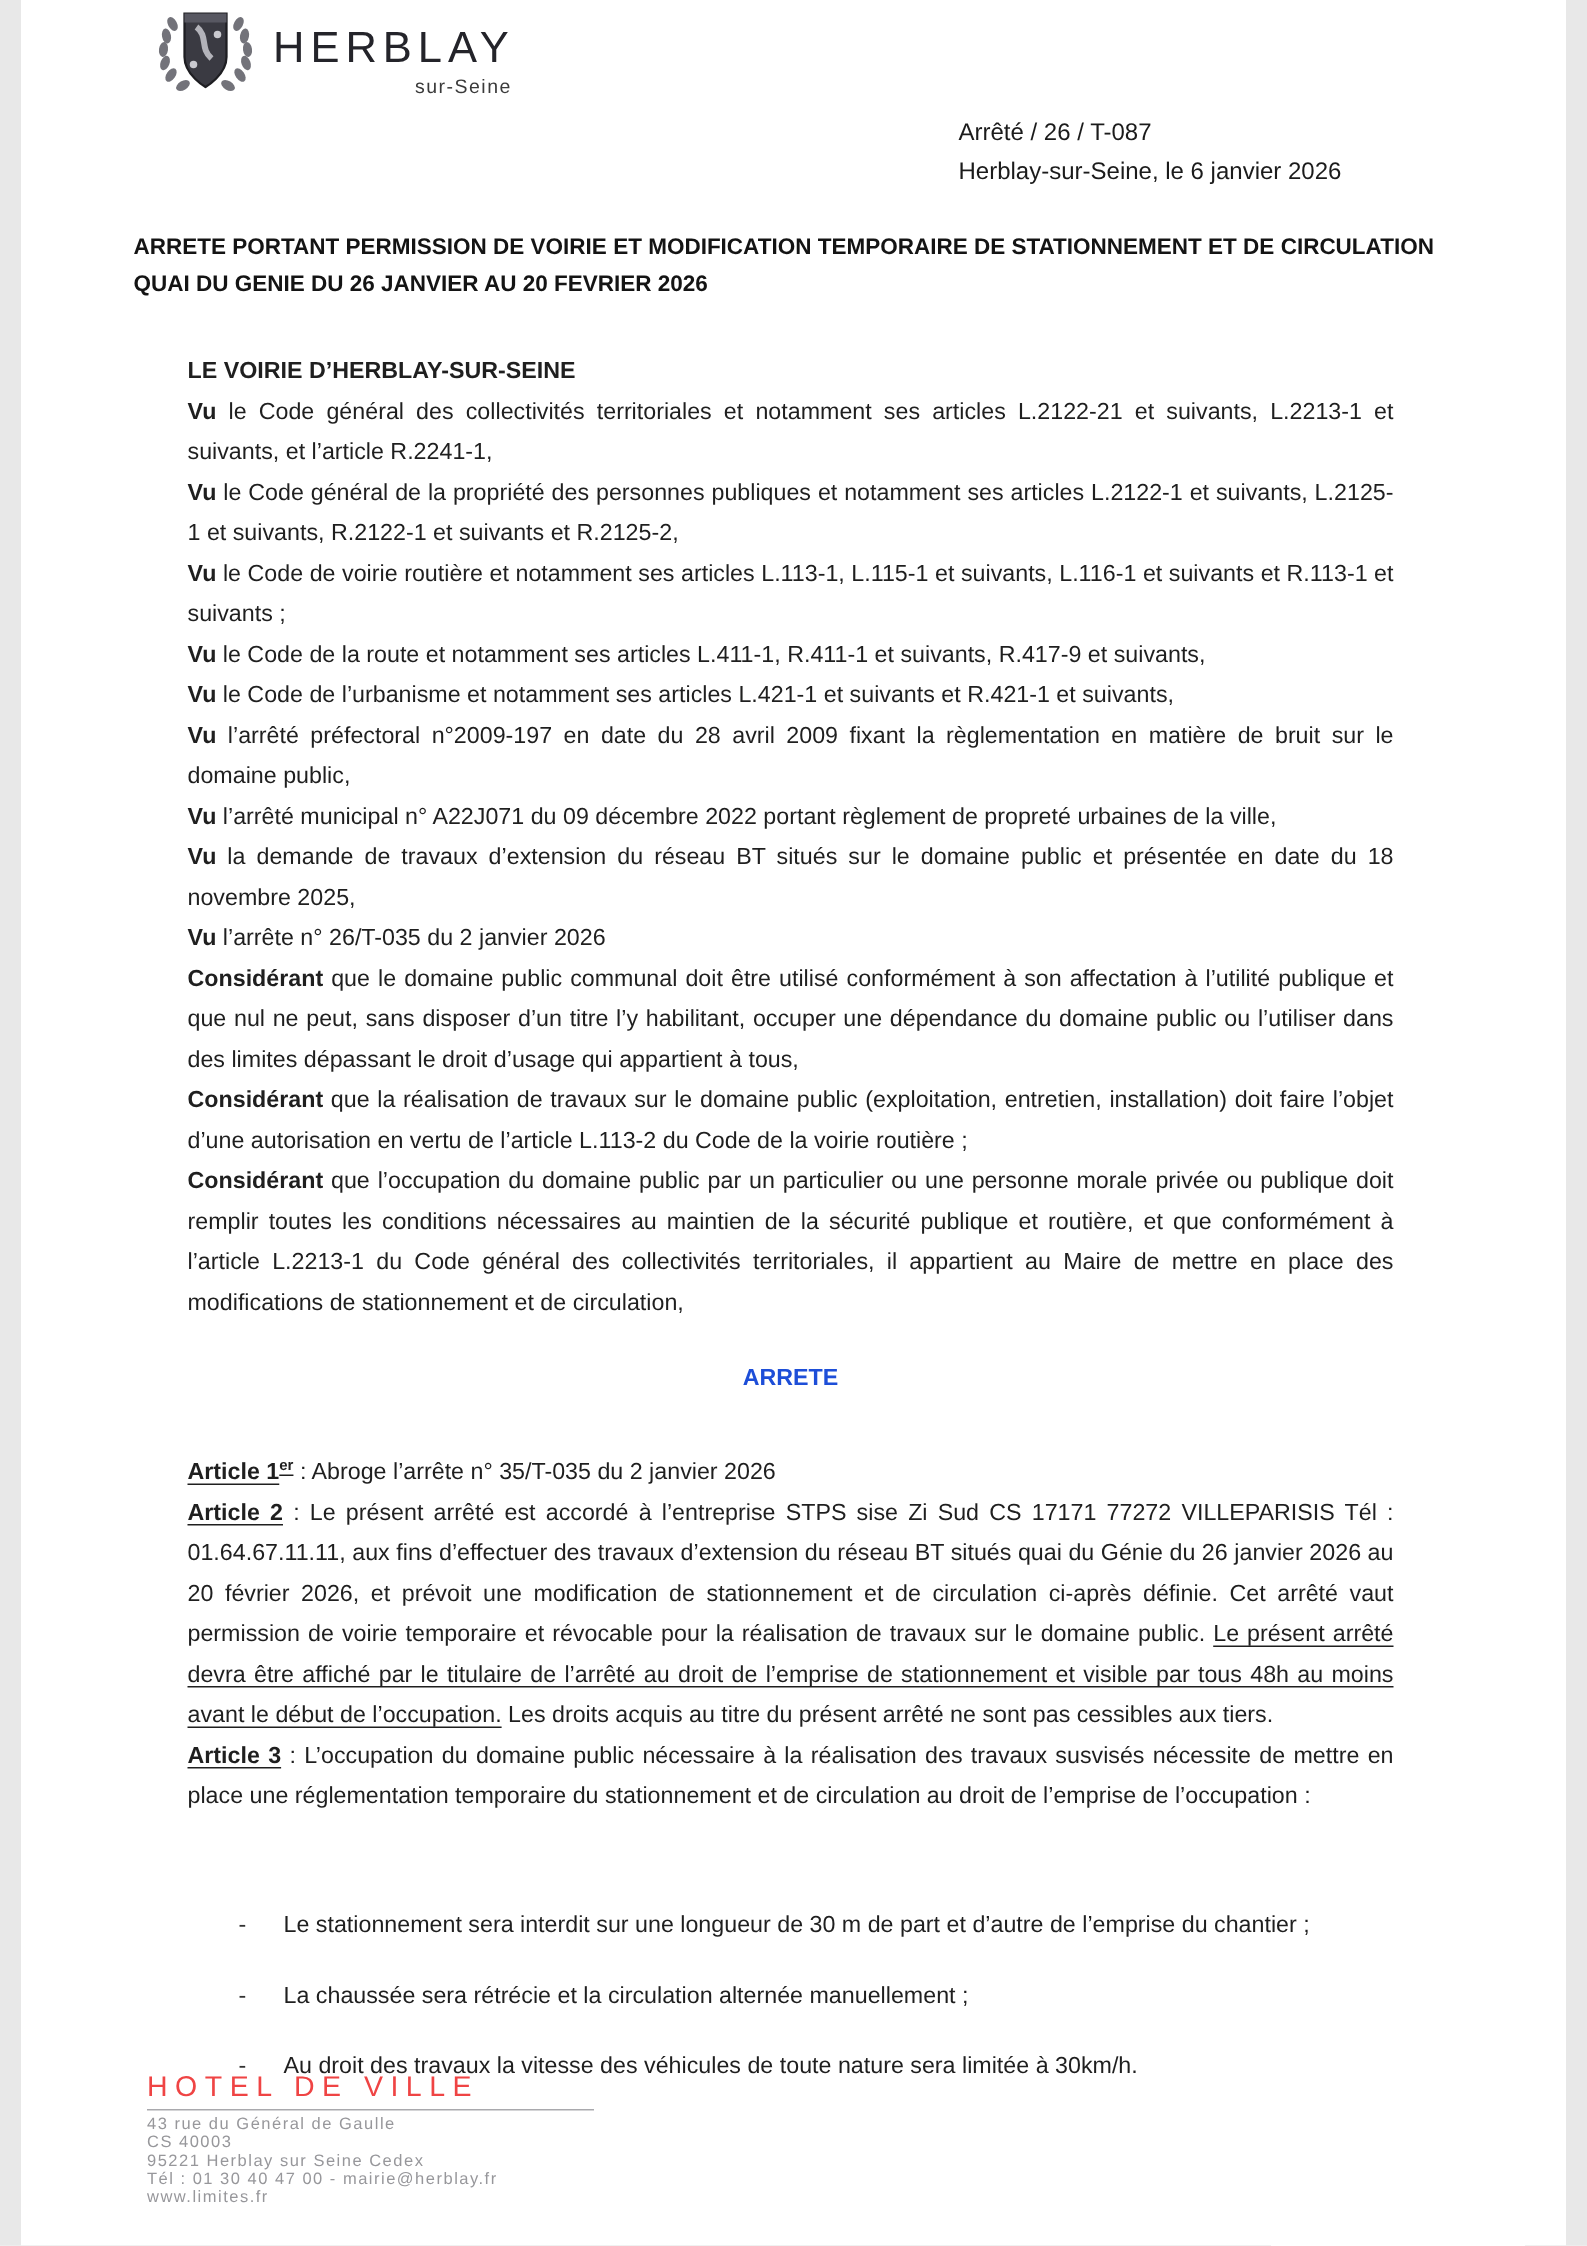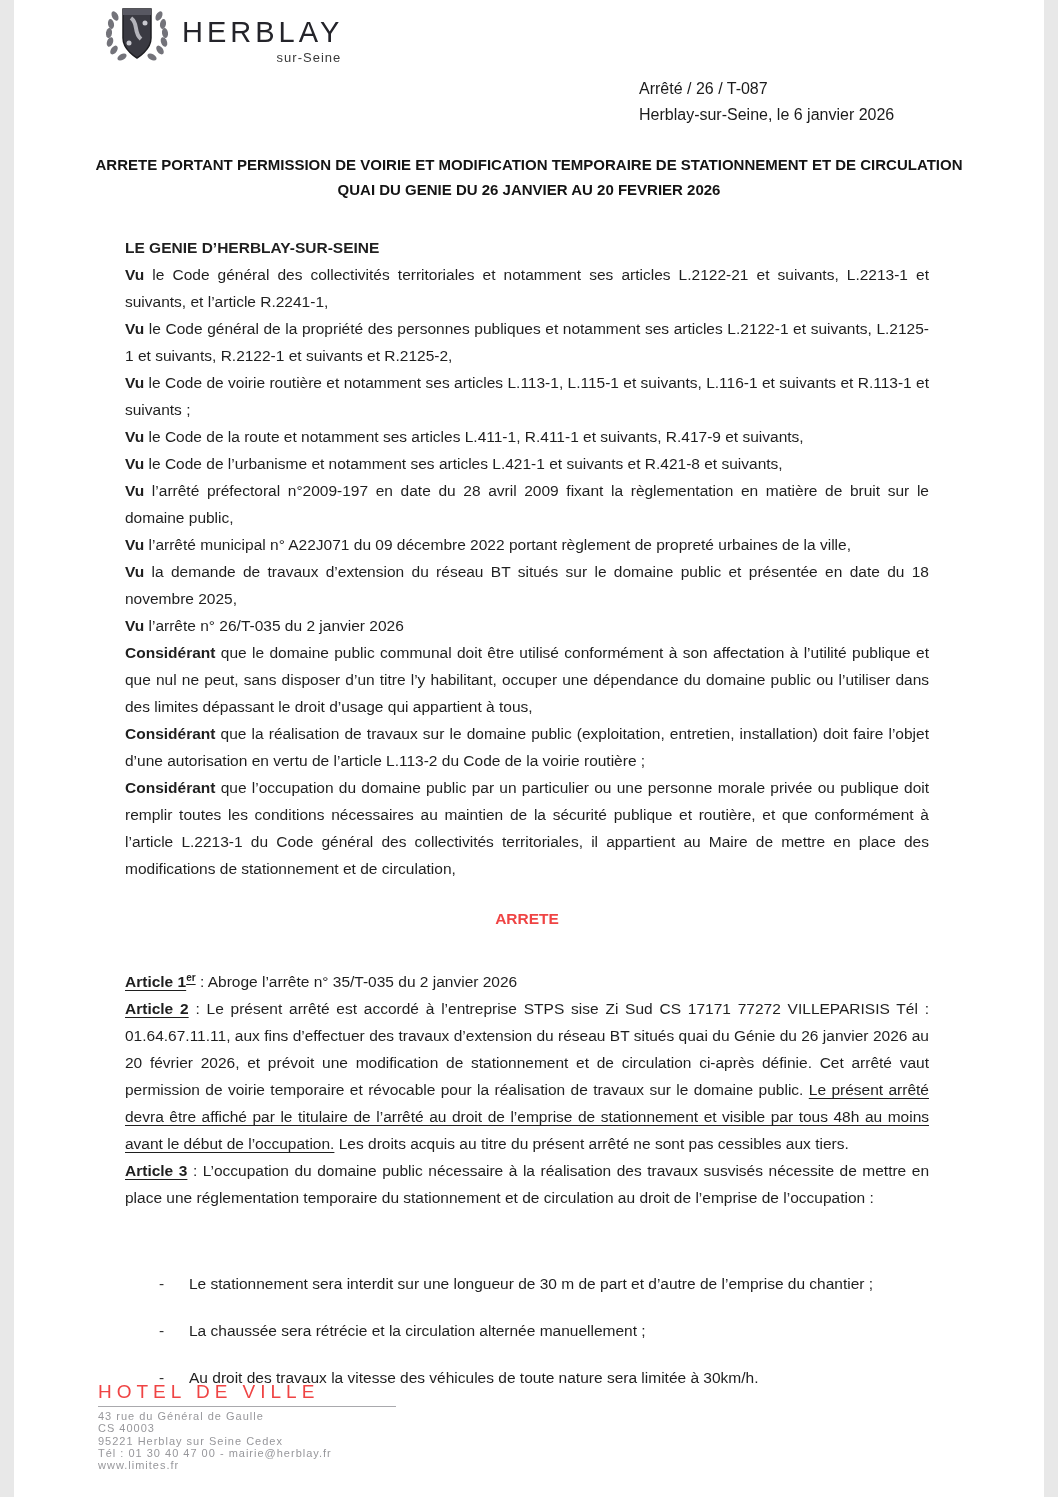--- a/index.html
+++ b/index.html
@@ -15,31 +15,31 @@
   
   .hdr{position:relative;height:132px;}
   .logo{position:absolute;left:86px;top:4px;display:flex;align-items:flex-start;}
   .crest{flex:0 0 auto;}
   .wordwrap{display:flex;flex-direction:column;align-items:flex-end;margin-left:8px;margin-top:12px;}
   .wordmark{font-size:29px;font-weight:400;letter-spacing:4px;color:#24242a;}
   .logo-sub{font-size:13px;letter-spacing:1px;color:#3a3a3a;margin-top:1px;margin-right:2px;}
   .ref{position:absolute;left:625px;top:76px;font-weight:400;font-size:16px;line-height:26px;color:#1b1b1b;}
   
   .title{
-    font-size:15px;font-weight:700;line-height:25px;text-align:center;
+    font-size:15px;font-weight:700;line-height:25px;
     max-width:880px;margin:20px auto 0 auto;color:#141414;
   }
   
   .docbody{margin:32px 115px 0 111px;}
   .para{margin:0;font-size:15.5px;line-height:27px;text-align:justify;color:#1f1f1f;}
   .para .b,.b{font-weight:700;}
   .para .u,.u{text-decoration:underline;text-underline-offset:3px;}
   sup{font-size:10px;line-height:0;}
   .mayor{font-weight:700;text-align:left;}
-  .arrete{font-size:15.5px;font-weight:700;text-align:center;margin:28px 0 40px 0;color:#ef4444;}
+  .arrete{font-size:15.5px;font-weight:700;text-align:center;margin:28px 0 40px 0;color:#1d4ed8;}
   
   .bullets{margin-top:52px;}
   .bullet{display:flex;font-size:15.5px;line-height:42px;color:#1f1f1f;margin-bottom:5px;}
   .dash{flex:0 0 30px;margin-left:34px;color:#333;}
   .btext{flex:1 1 auto;text-align:justify;}
   
   .footer{position:absolute;left:84px;top:1381px;color:#8e8e92;}
   .f-office{
     font-size:19px;letter-spacing:5px;color:#ef4444;
     border-bottom:1px solid #a9a9ad;width:298px;padding-bottom:3px;margin-bottom:3px;
@@ -81,28 +81,28 @@
     </div>
     <div class="ref">
       <div>Arrêté / 26 / T-087</div>
       <div>Herblay-sur-Seine, le 6 janvier 2026</div>
     </div>
   </div>
 
   <h1 class="title">ARRETE PORTANT PERMISSION DE VOIRIE ET MODIFICATION TEMPORAIRE DE STATIONNEMENT ET DE CIRCULATION QUAI DU GENIE DU 26 JANVIER AU 20 FEVRIER 2026</h1>
 
   <section class="docbody">
-    <p class="para mayor">LE GENIE D’HERBLAY-SUR-SEINE</p>
+    <p class="para mayor">LE VOIRIE D’HERBLAY-SUR-SEINE</p>
 
     <div>
         <p class="para"><span class="b">Vu</span><span> le Code général des collectivités territoriales et notamment ses articles L.2122-21 et suivants, L.2213-1 et suivants, et l’article R.2241-1,</span></p>
         <p class="para"><span class="b">Vu</span><span> le Code général de la propriété des personnes publiques et notamment ses articles L.2122-1 et suivants, L.2125-1 et suivants, R.2122-1 et suivants et R.2125-2,</span></p>
         <p class="para"><span class="b">Vu</span><span> le Code de voirie routière et notamment ses articles L.113-1, L.115-1 et suivants, L.116-1 et suivants et R.113-1 et suivants ;</span></p>
         <p class="para"><span class="b">Vu</span><span> le Code de la route et notamment ses articles L.411-1, R.411-1 et suivants, R.417-9 et suivants,</span></p>
-        <p class="para"><span class="b">Vu</span><span> le Code de l’urbanisme et notamment ses articles L.421-1 et suivants et R.421-8 et suivants,</span></p>
+        <p class="para"><span class="b">Vu</span><span> le Code de l’urbanisme et notamment ses articles L.421-1 et suivants et R.421-1 et suivants,</span></p>
         <p class="para"><span class="b">Vu</span><span> l’arrêté préfectoral n°2009-197 en date du 28 avril 2009 fixant la règlementation en matière de bruit sur le domaine public,</span></p>
         <p class="para"><span class="b">Vu</span><span> l’arrêté municipal n° A22J071 du 09 décembre 2022 portant règlement de propreté urbaines de la ville,</span></p>
         <p class="para"><span class="b">Vu</span><span> la demande de travaux d’extension du réseau BT situés sur le domaine public et présentée en date du 18 novembre 2025,</span></p>
         <p class="para"><span class="b">Vu</span><span> l’arrête n° 26/T-035 du 2 janvier 2026</span></p>
         <p class="para"><span class="b">Considérant</span><span> que le domaine public communal doit être utilisé conformément à son affectation à l’utilité publique et que nul ne peut, sans disposer d’un titre l’y habilitant, occuper une dépendance du domaine public ou l’utiliser dans des limites dépassant le droit d’usage qui appartient à tous,</span></p>
         <p class="para"><span class="b">Considérant</span><span> que la réalisation de travaux sur le domaine public (exploitation, entretien, installation) doit faire l’objet d’une autorisation en vertu de l’article L.113-2 du Code de la voirie routière ;</span></p>
         <p class="para"><span class="b">Considérant</span><span> que l’occupation du domaine public par un particulier ou une personne morale privée ou publique doit remplir toutes les conditions nécessaires au maintien de la sécurité publique et routière, et que conformément à l’article L.2213-1 du Code général des collectivités territoriales, il appartient au Maire de mettre en place des modifications de stationnement et de circulation,</span></p>
       </div>
 
     <h2 class="arrete">ARRETE</h2>

